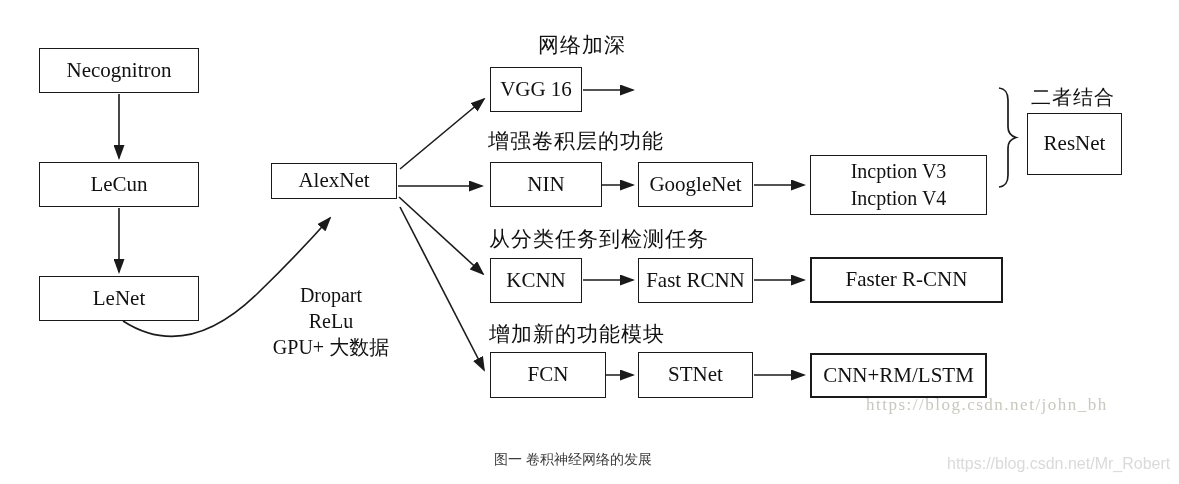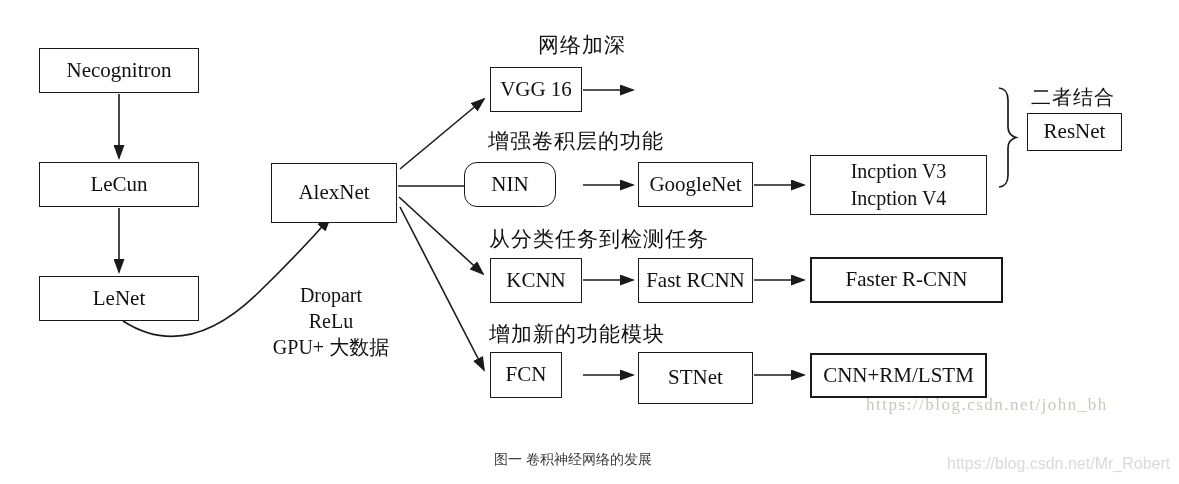--- a/index.html
+++ b/index.html
@@ -120,72 +120,72 @@
   <div class="box" style="left:39px; top:48px;  width:160px; height:45px;">
       <span>Necognitron</span>
     </div>
   <div class="box" style="left:39px; top:162px; width:160px; height:45px;">
       <span>LeCun</span>
     </div>
   <div class="box" style="left:39px; top:276px; width:160px; height:45px;">
       <span>LeNet</span>
     </div>
 
-  <div class="box" style="left:271px; top:163px; width:126px; height:60px;">
+  <div class="box" style="left:271px; top:163px; width:126px; height:36px;">
       <span>AlexNet</span>
     </div>
 
   <div class="edge-note">
     <div>Dropart</div>
     <div>ReLu</div>
     <div>GPU+ 大数据</div>
   </div>
 
   <div class="branch-label" style="left:490px; top:31px;margin-left:48px;">网络加深</div>
   <div class="branch-label" style="left:488px; top:127px;">增强卷积层的功能</div>
   <div class="branch-label" style="left:489px; top:225px;">从分类任务到检测任务</div>
   <div class="branch-label" style="left:489px; top:320px;">增加新的功能模块</div>
   <div class="branch-label" style="left:1031px; top:84px; font-size:20px;">二者结合</div>
 
   <div class="box" style="left:490px; top:67px; width:92px;  height:45px;text-align:right;">
       <span>VGG 16</span>
     </div>
 
-  <div class="box" style="left:464px; top:162px; width:92px;  height:45px;border-radius:13px;">
+  <div class="box" style="left:490px; top:162px; width:112px;  height:45px;">
       <span>NIN</span>
     </div>
   <div class="box" style="left:638px; top:162px; width:115px; height:45px;">
       <span>GoogleNet</span>
     </div>
   <div class="box twoline" style="left:810px; top:155px; width:177px; height:60px;">
     <span>Incption V3</span>
     <span>Incption V4</span>
   </div>
 
   <div class="box" style="left:490px; top:258px; width:92px;  height:45px;">
       <span>KCNN</span>
     </div>
   <div class="box" style="left:638px; top:258px; width:115px; height:45px;">
       <span>Fast RCNN</span>
     </div>
   <div class="box thick" style="left:810px; top:257px; width:193px; height:46px;">
       <span>Faster R-CNN</span>
     </div>
 
-  <div class="box" style="left:490px; top:352px; width:72px;  height:46px;">
+  <div class="box" style="left:490px; top:352px; width:116px;  height:46px;">
       <span>FCN</span>
     </div>
-  <div class="box" style="left:638px; top:352px; width:115px; height:52px;">
+  <div class="box" style="left:638px; top:352px; width:115px; height:46px;">
       <span>STNet</span>
     </div>
   <div class="box thick" style="left:810px; top:353px; width:177px; height:45px;">
       <span>CNN+RM/LSTM</span>
     </div>
 
-  <div class="box" style="left:1027px; top:113px; width:95px; height:38px;">
+  <div class="box" style="left:1027px; top:113px; width:95px; height:62px;">
       <span>ResNet</span>
     </div>
 
   <div class="wm1">https://blog.csdn.net/john_bh</div>
   <div class="wm2">https://blog.csdn.net/Mr_Robert</div>
 
   <div class="caption">图一 卷积神经网络的发展</div>
 
 </div>
 

